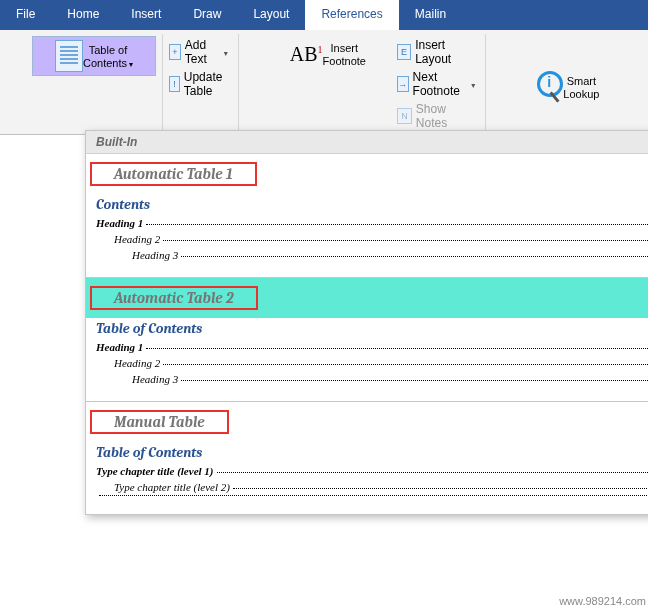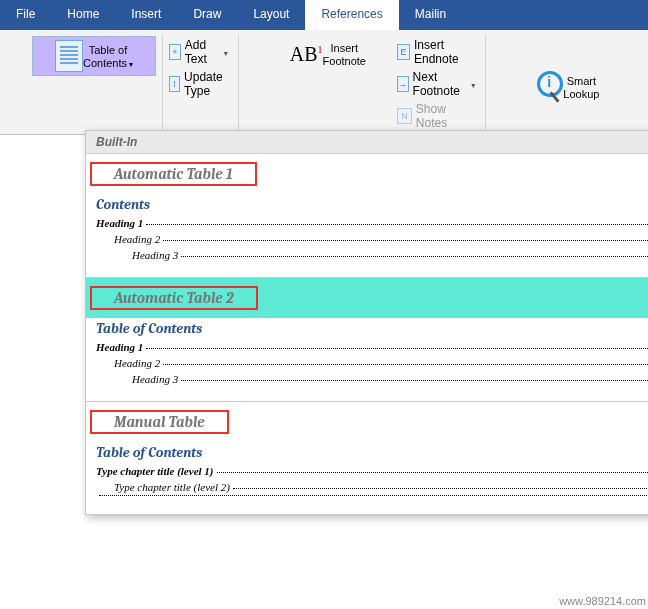--- a/index.html
+++ b/index.html
@@ -68,34 +68,34 @@
   </div>
   <div class="group">
     <div class="small-btn-list">
       <div class="small-btn">
         <span class="icon">+</span>
         <span>Add Text</span>
           <span class="chev"></span>
       </div>
       <div class="small-btn">
         <span class="icon">!</span>
-        <span>Update Type</span>
+        <span>Update Table</span>
       </div>
     </div>
   </div>
 
   <div class="group-large" style="flex-direction:row; align-items:flex-start;">
     <div class="big-btn">
       <div class="ab-icon">AB<span class="ab-sup">1</span></div>
       <div class="btn-label"><span>Insert</span><br><span>Footnote</span></div>
     </div>
     <div class="small-btn-list" style="margin-left:4px;">
       <div class="small-btn">
         <span class="icon">E</span>
-        <span>Insert Endnote</span>
+        <span>Insert Layout</span>
       </div>
       <div class="small-btn">
         <span class="icon">→</span>
         <span>Next Footnote</span>
           <span class="chev"></span>
       </div>
       <div class="small-btn" style="color:#9a9a9a;">
         <span class="icon" style="opacity:.5;">N</span>
         <span>Show Notes</span>
       </div>

